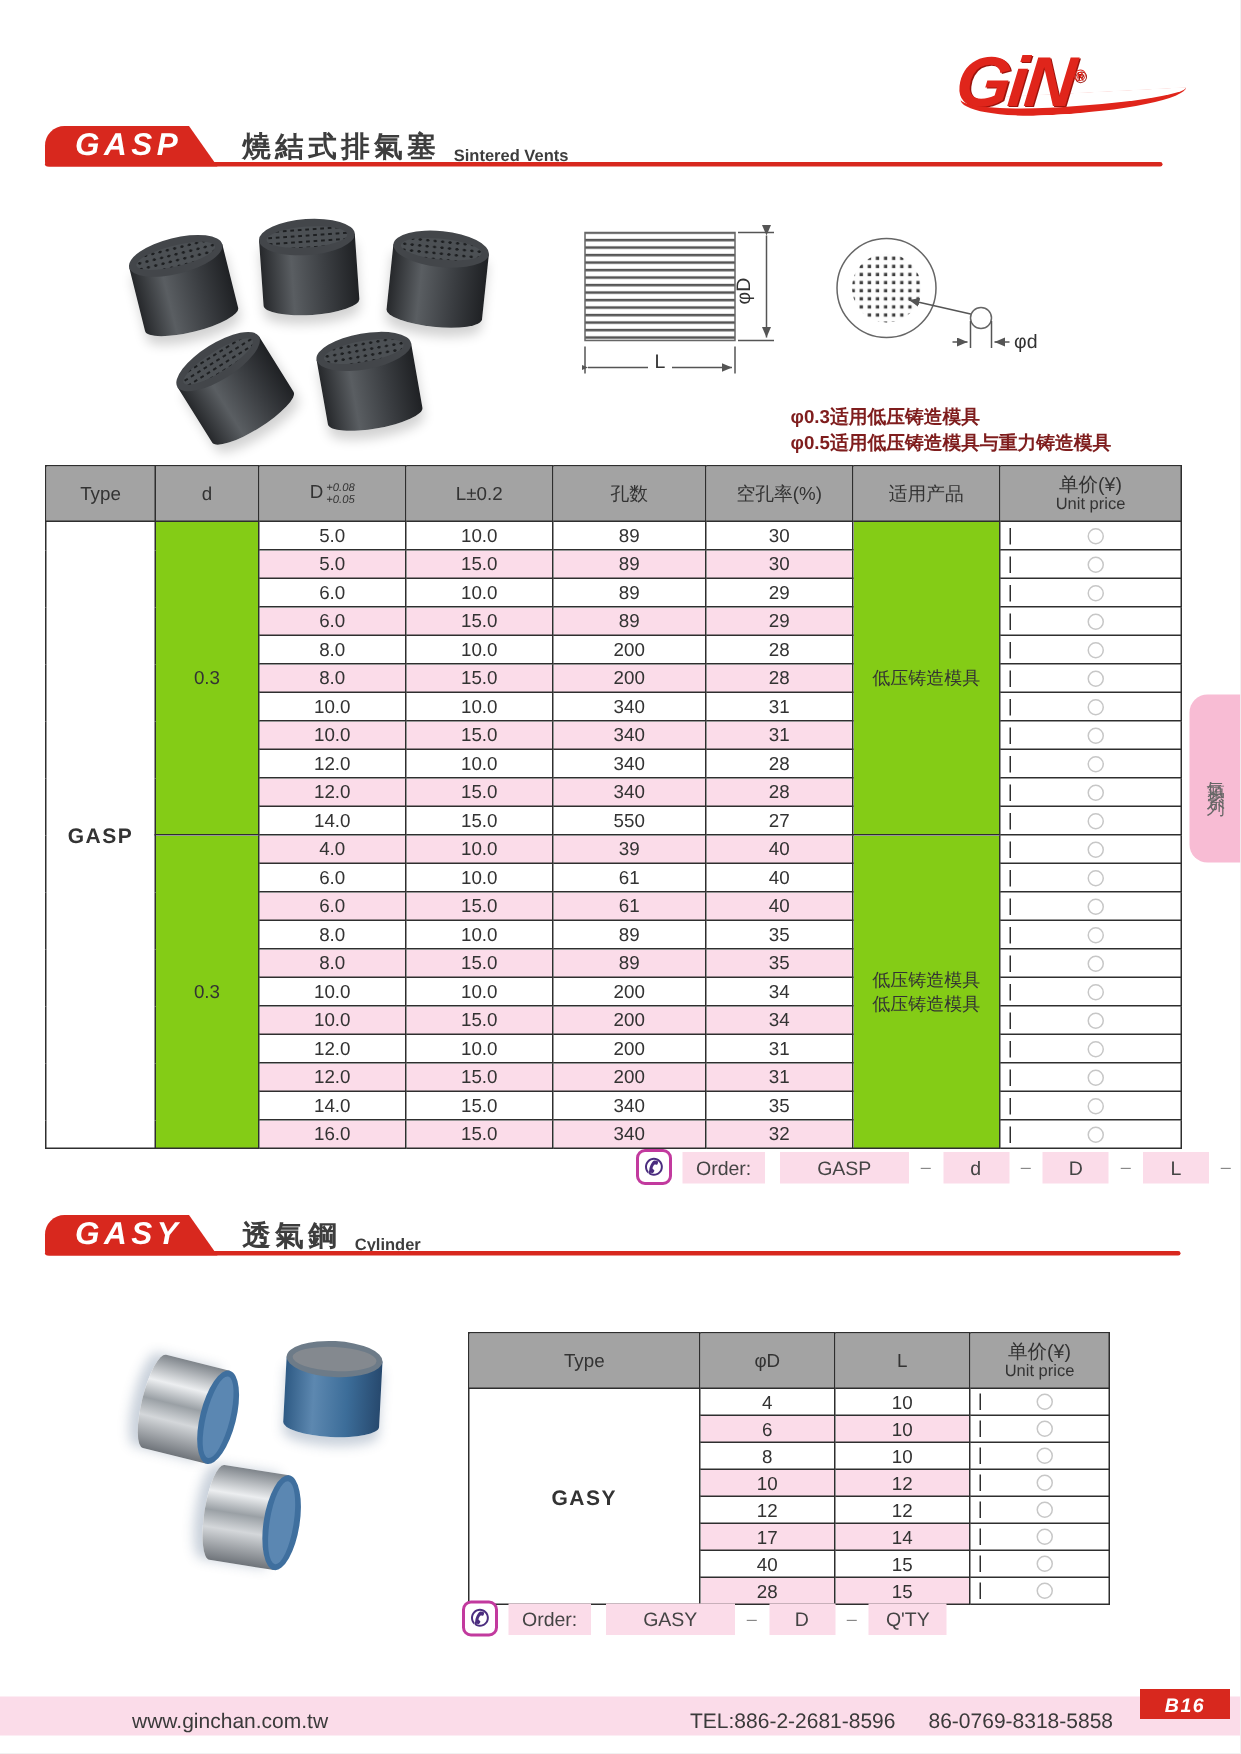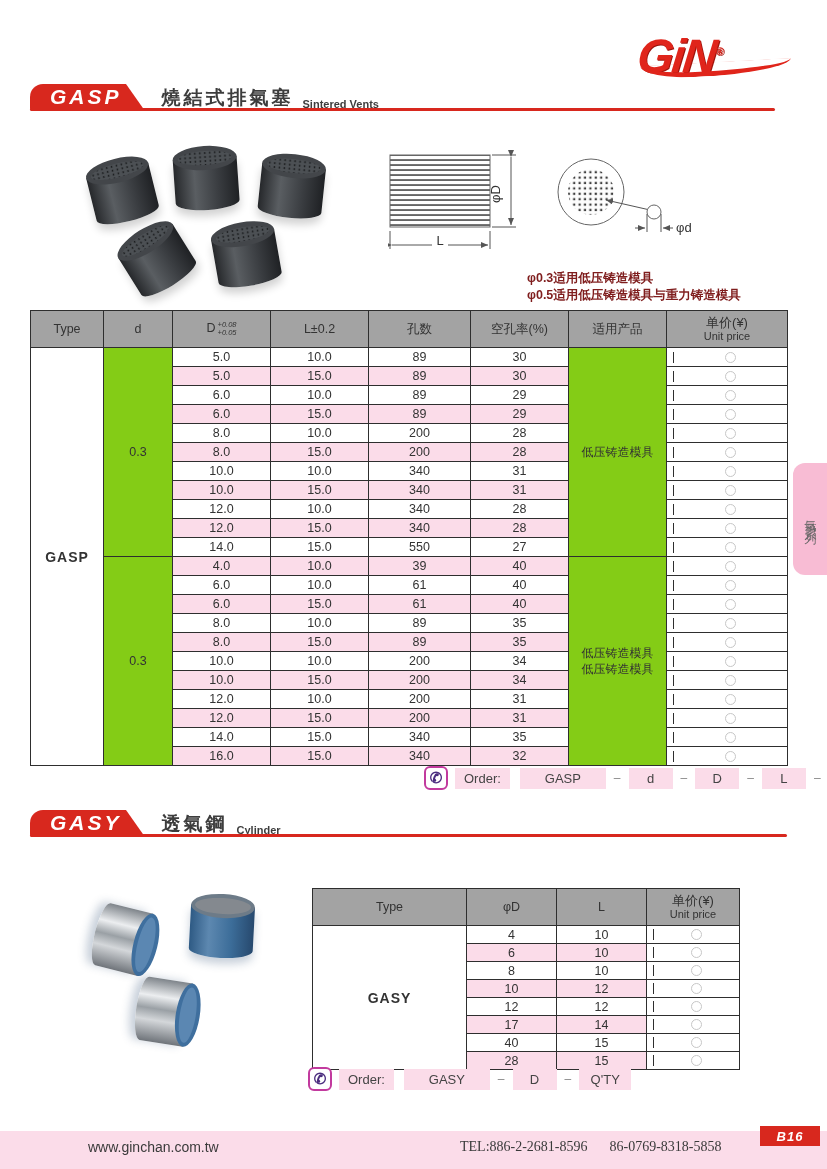--- a/index.html
+++ b/index.html
@@ -73,23 +73,23 @@
         display:flex;align-items:center;justify-content:center;color:#4b2d7f;font-size:15px;font-weight:bold;margin-right:7px;box-sizing:border-box;}
   .ord-label{background:#fbdce9;color:#444;font-size:13px;padding:3px 9px;margin-right:10px;}
   .ord-parts{display:flex;align-items:center;gap:8px;}
   .ord-box{background:#fbdce9;color:#444;font-size:13px;padding:3px 4px;text-align:center;}
   .ord-sep{color:#888;font-size:12px;}
 
   
   .side-tab{position:absolute;right:0;top:463px;width:34px;height:112px;background:#f8bcd4;
         border-radius:12px 0 0 12px;display:flex;align-items:center;justify-content:center;}
   .side-tab span{writing-mode:vertical-rl;font-size:12px;color:#666;letter-spacing:4px;}
-  .footer{position:absolute;left:0;top:1131px;width:827px;height:38px;background:#fbdce9;}
+  .footer{position:absolute;left:0;top:1131px;width:827px;height:26px;background:#fbdce9;}
   .footer .site{position:absolute;left:88px;top:8px;font-size:14px;color:#3a3a3a;}
-  .footer .tel{position:absolute;left:460px;top:8px;font-size:14px;color:#3a3a3a;font-family:Liberation Serif, serif;}
+  .footer .tel{position:absolute;left:460px;top:8px;font-size:14px;color:#3a3a3a;}
   .footer .tel span+span{margin-left:22px;}
   .page-badge{position:absolute;left:760px;top:-5px;width:60px;height:20px;background:#d8281e;color:#fff;
         font-weight:bold;font-style:italic;font-size:13px;display:flex;align-items:center;justify-content:center;letter-spacing:1px;}
 </style>
 </head>
 <body>
 
 <div class="page">
 
   <div class="logo">

